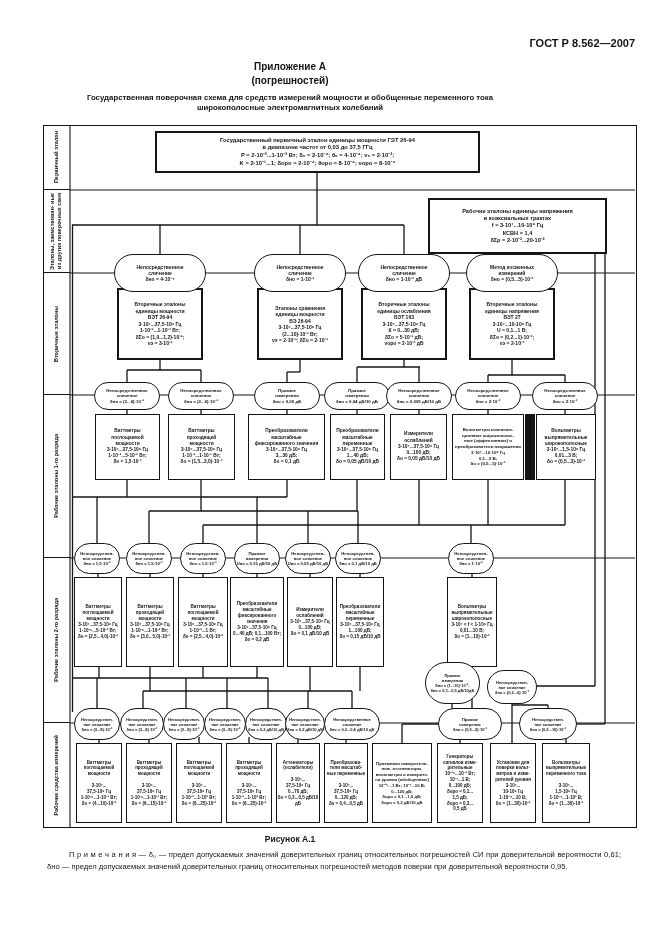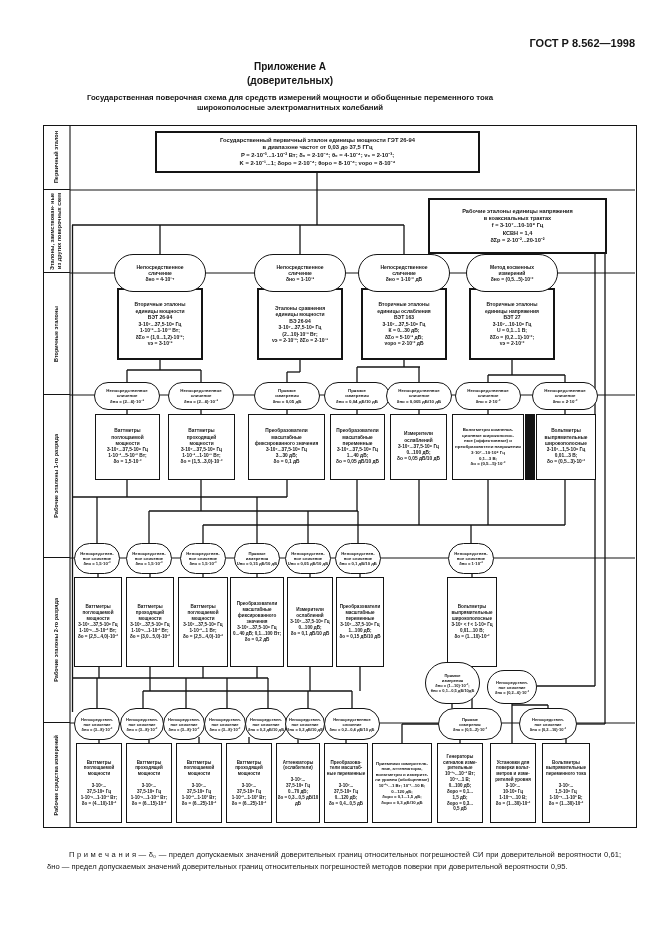--- a/index.html
+++ b/index.html
@@ -23,23 +23,23 @@
   .sideband span{writing-mode:vertical-rl;transform:rotate(180deg);
                  font-size:5.5px;font-weight:bold;text-align:center;line-height:1.35;}
   .blackbar{position:absolute;background:#141414;z-index:4;}
   .note{font-size:7.6px;line-height:1.55;text-align:justify;text-indent:22px;z-index:2;}
 </style>
 </head>
 <body>
 
 <div id="page">
 
-  <div class="abs" style="top:37px;right:26px;font-size:11px;font-weight:bold;">ГОСТ Р 8.562—1998</div>
+  <div class="abs" style="top:37px;right:26px;font-size:11px;font-weight:bold;">ГОСТ Р 8.562—2007</div>
   <div class="abs ctr" style="top:61px;font-size:10px;">Приложение А</div>
-  <div class="abs ctr" style="top:75px;font-size:10px;">(доверительных)</div>
+  <div class="abs ctr" style="top:75px;font-size:10px;">(погрешностей)</div>
   <div class="abs ctr" style="top:93px;font-size:7.8px;">Государственная поверочная схема для средств измерений мощности и обобщенные переменного тока</div>
   <div class="abs ctr" style="top:103px;font-size:7.8px;">широкополосные электромагнитных колебаний</div>
 
   <div class="frame"></div>
 
   <svg id="wires" width="661" height="936">
     <g stroke="#141414" stroke-width="1.1" fill="none">
       <line x1="70" y1="125" x2="70" y2="828"></line>
       <line x1="70" y1="190" x2="635" y2="190"></line>
       <line x1="70" y1="273" x2="635" y2="273"></line>
@@ -451,15 +451,16 @@
 δо = (1...30)·10⁻²</div>
   <div class="bx" style="left:542px;top:743px;width:48px;height:80px;font-size:4.5px;">Вольтметры
 выпрямительные
 переменного тока
 
 3·10⁷...
 1,5·10⁹ Гц
 1·10⁻⁴...1·10³ В;
 δо = (1...30)·10⁻²</div>
 
+  <div class="abs ctr" style="top:834px;font-size:8.5px;">Рисунок А.1</div>
   <div class="abs note" style="left:47px;top:849px;width:574px;">П р и м е ч а н и я — δ₀ — предел допускаемых значений доверительных границ относительных погрешностей СИ при доверительной вероятности 0,61; δно — предел допускаемых значений доверительных границ относительных погрешностей методов поверки при доверительной вероятности 0,95.</div>
 
 </div>
 
 </body></html>

